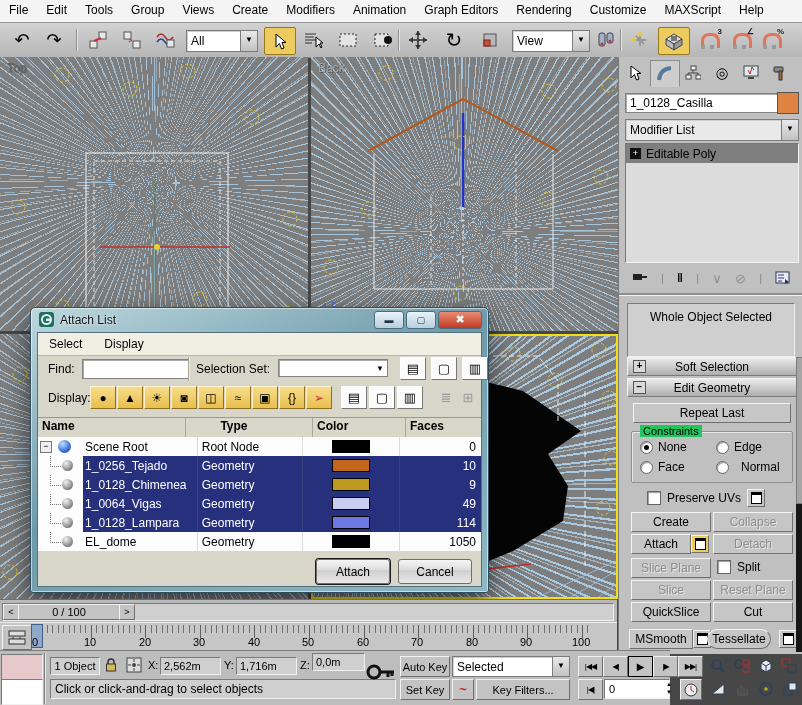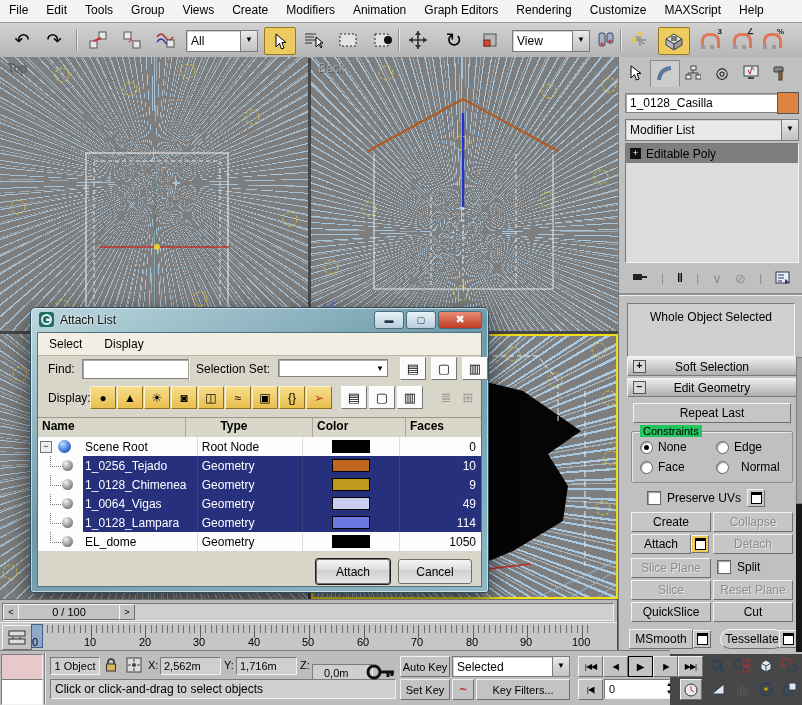--- a/index.html
+++ b/index.html
@@ -457,21 +457,21 @@
     <div class="btn abs" style="left:94px;top:545px;width:78px;height:18px;">
         <span>Cut</span>
       </div>
 
     <div class="btn abs" style="left:10px;top:572px;width:62px;height:18px;">
         <span>MSmooth</span>
       </div>
     <div class="optbtn abs" style="left:74px;top:573px;">
         <span class="sq"></span>
       </div>
-    <div class="btn abs" style="left:101px;top:572px;width:62px;height:18px;border-radius:10px;">
+    <div class="btn abs" style="left:88px;top:572px;width:62px;height:18px;border-radius:10px;">
         <span>Tessellate</span>
       </div>
     <div class="optbtn abs" style="left:160px;top:573px;">
         <span class="sq"></span>
       </div>
 
     <div class="abs" style="left:177px;top:300px;width:6px;height:145px;background:#a5a5a5;border:1px solid #7c7c7c;"></div>
     <div class="abs" style="left:177px;top:447px;width:6px;height:148px;background:#161616;"></div>
   </div>
 
@@ -674,21 +674,21 @@
           <rect x="1" y="1" width="14" height="14" fill="#ddd" stroke="#444"></rect>
           <circle cx="8" cy="8" r="2" fill="#444"></circle>
           <path d="M8 2 V5 M8 11 V14 M2 8 H5 M11 8 H14" stroke="#444"></path>
         </svg>
     </div>
     <span class="abs" style="left:148px;top:8px;">X:</span>
     <div class="abs sunken" style="left:160px;top:6px;width:56px;height:16px;line-height:16px;padding-left:3px;"><span>2,562m</span></div>
     <span class="abs" style="left:224px;top:8px;">Y:</span>
     <div class="abs sunken" style="left:236px;top:6px;width:56px;height:16px;line-height:16px;padding-left:3px;"><span>1,716m</span></div>
     <span class="abs" style="left:300px;top:8px;">Z:</span>
-    <div class="abs sunken" style="left:312px;top:13px;width:48px;height:16px;line-height:16px;padding-left:11px;"><span>0,0m</span></div>
+    <div class="abs sunken" style="left:312px;top:2px;width:48px;height:16px;line-height:16px;padding-left:3px;"><span>0,0m</span></div>
 
     <div class="abs sunken" style="left:50px;top:28px;width:340px;height:18px;line-height:18px;padding-left:4px;font-size:12px;"><span>Click or click-and-drag to select objects</span></div>
 
     <div class="abs" style="left:366px;top:8px;">
       <svg width="30" height="26">
           <circle cx="8" cy="13" r="6" fill="none" stroke="#111" stroke-width="3"></circle>
           <path d="M14 13 H28 M22 13 V18 M26 13 V17" stroke="#111" stroke-width="3"></path>
         </svg>
     </div>
 

